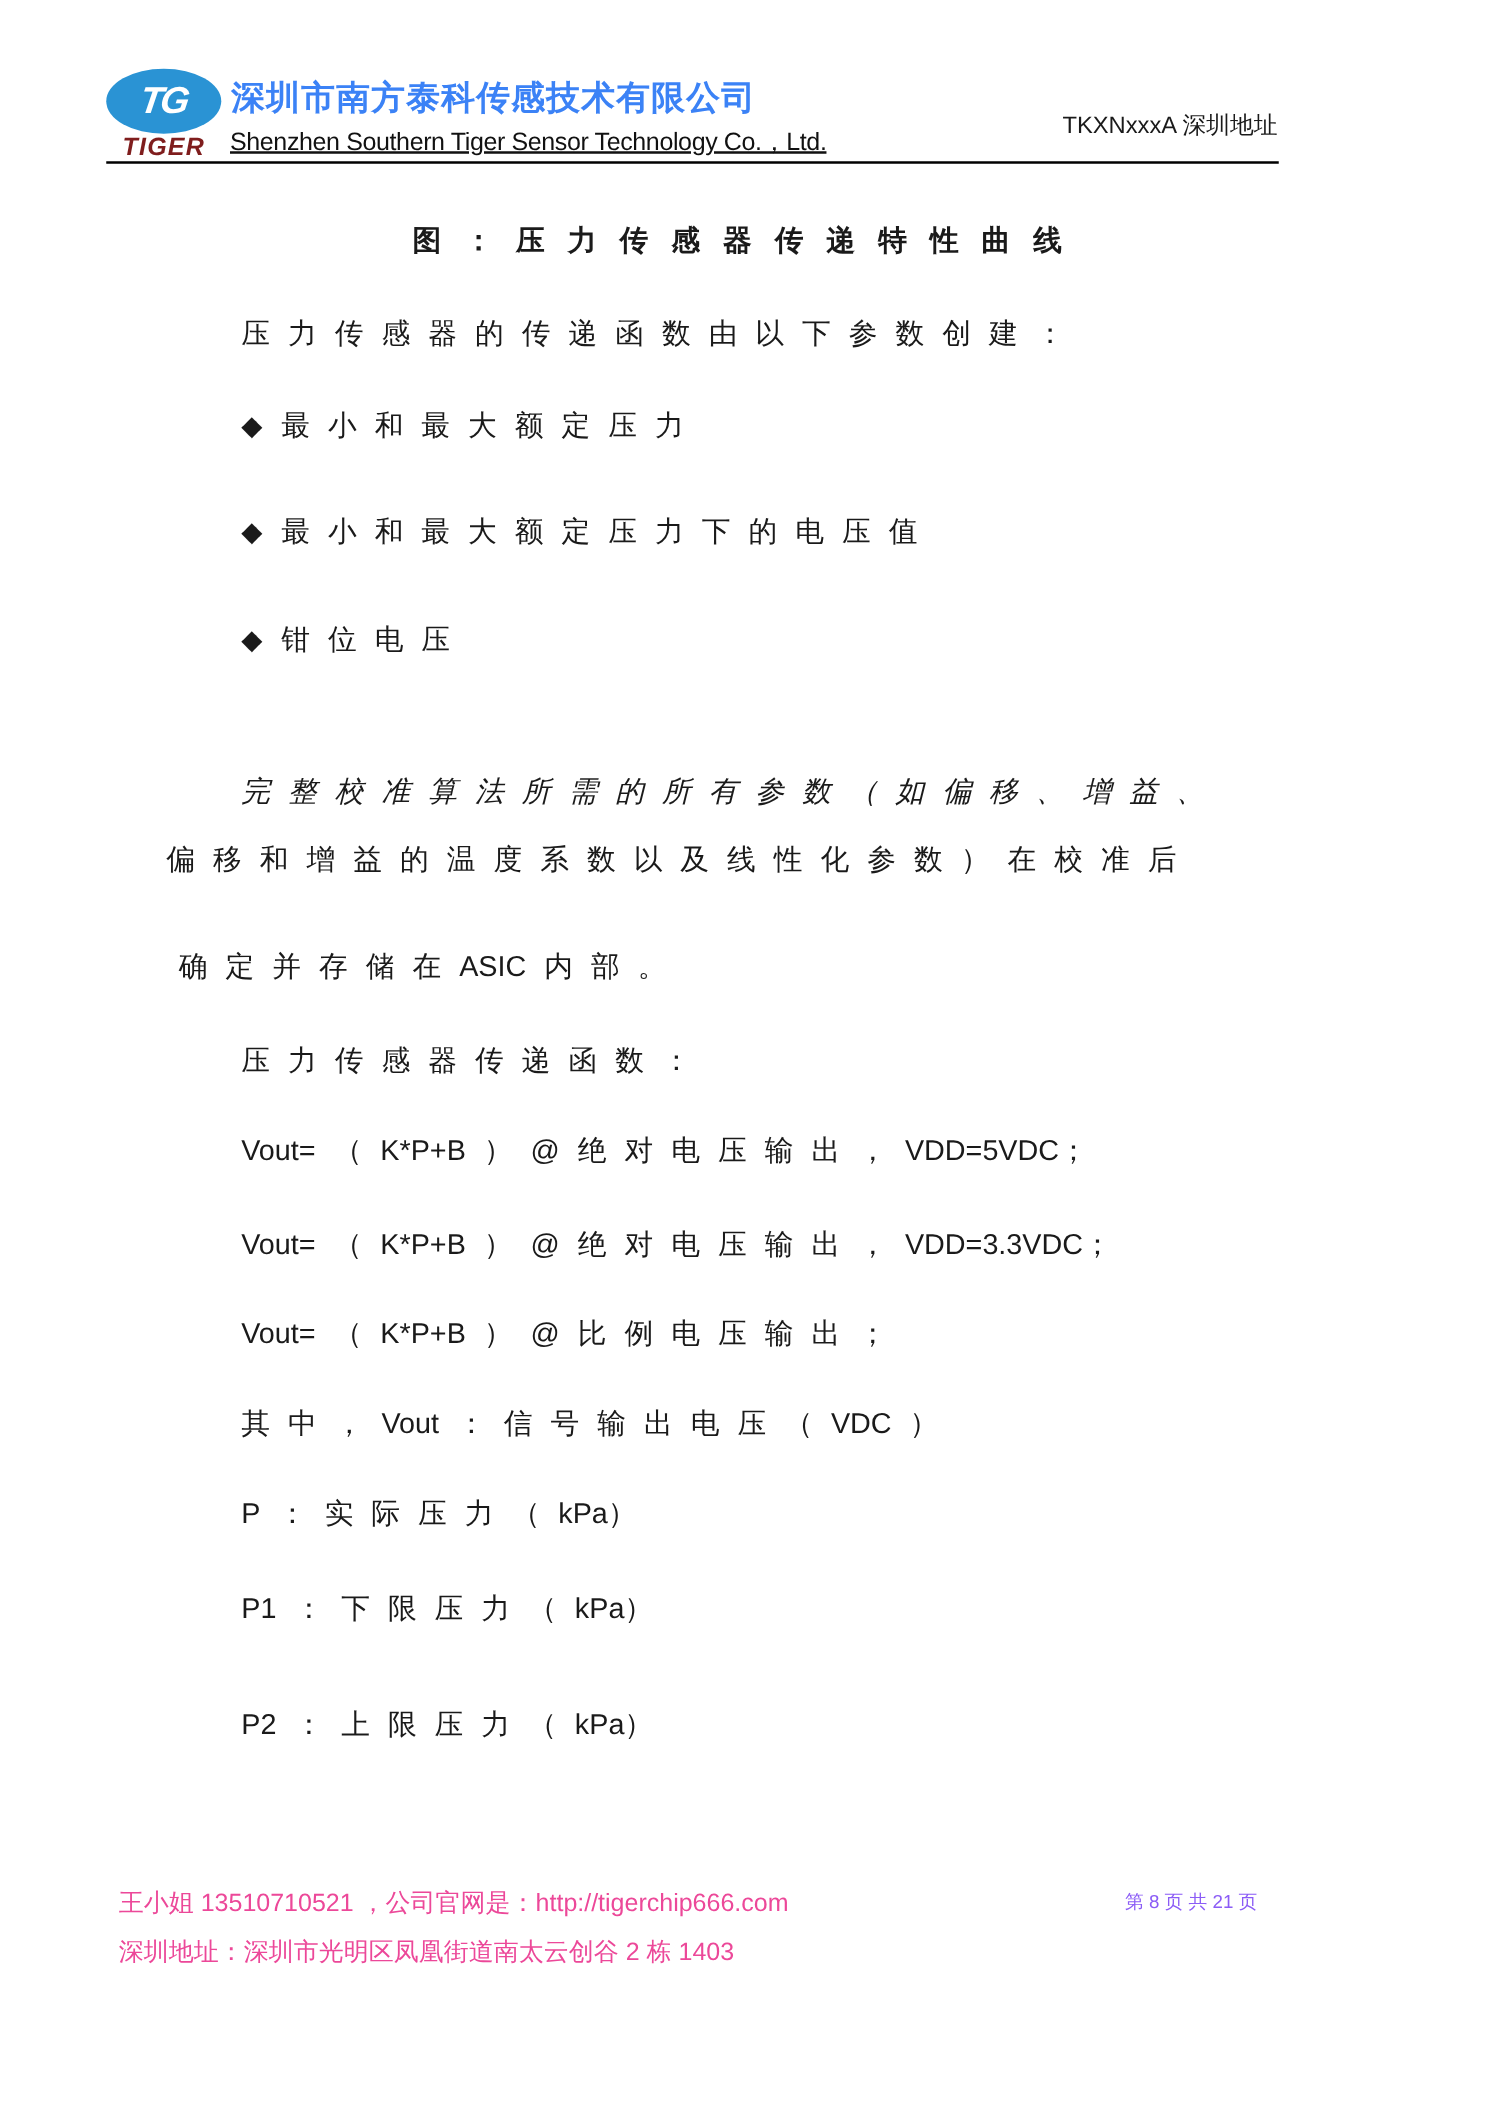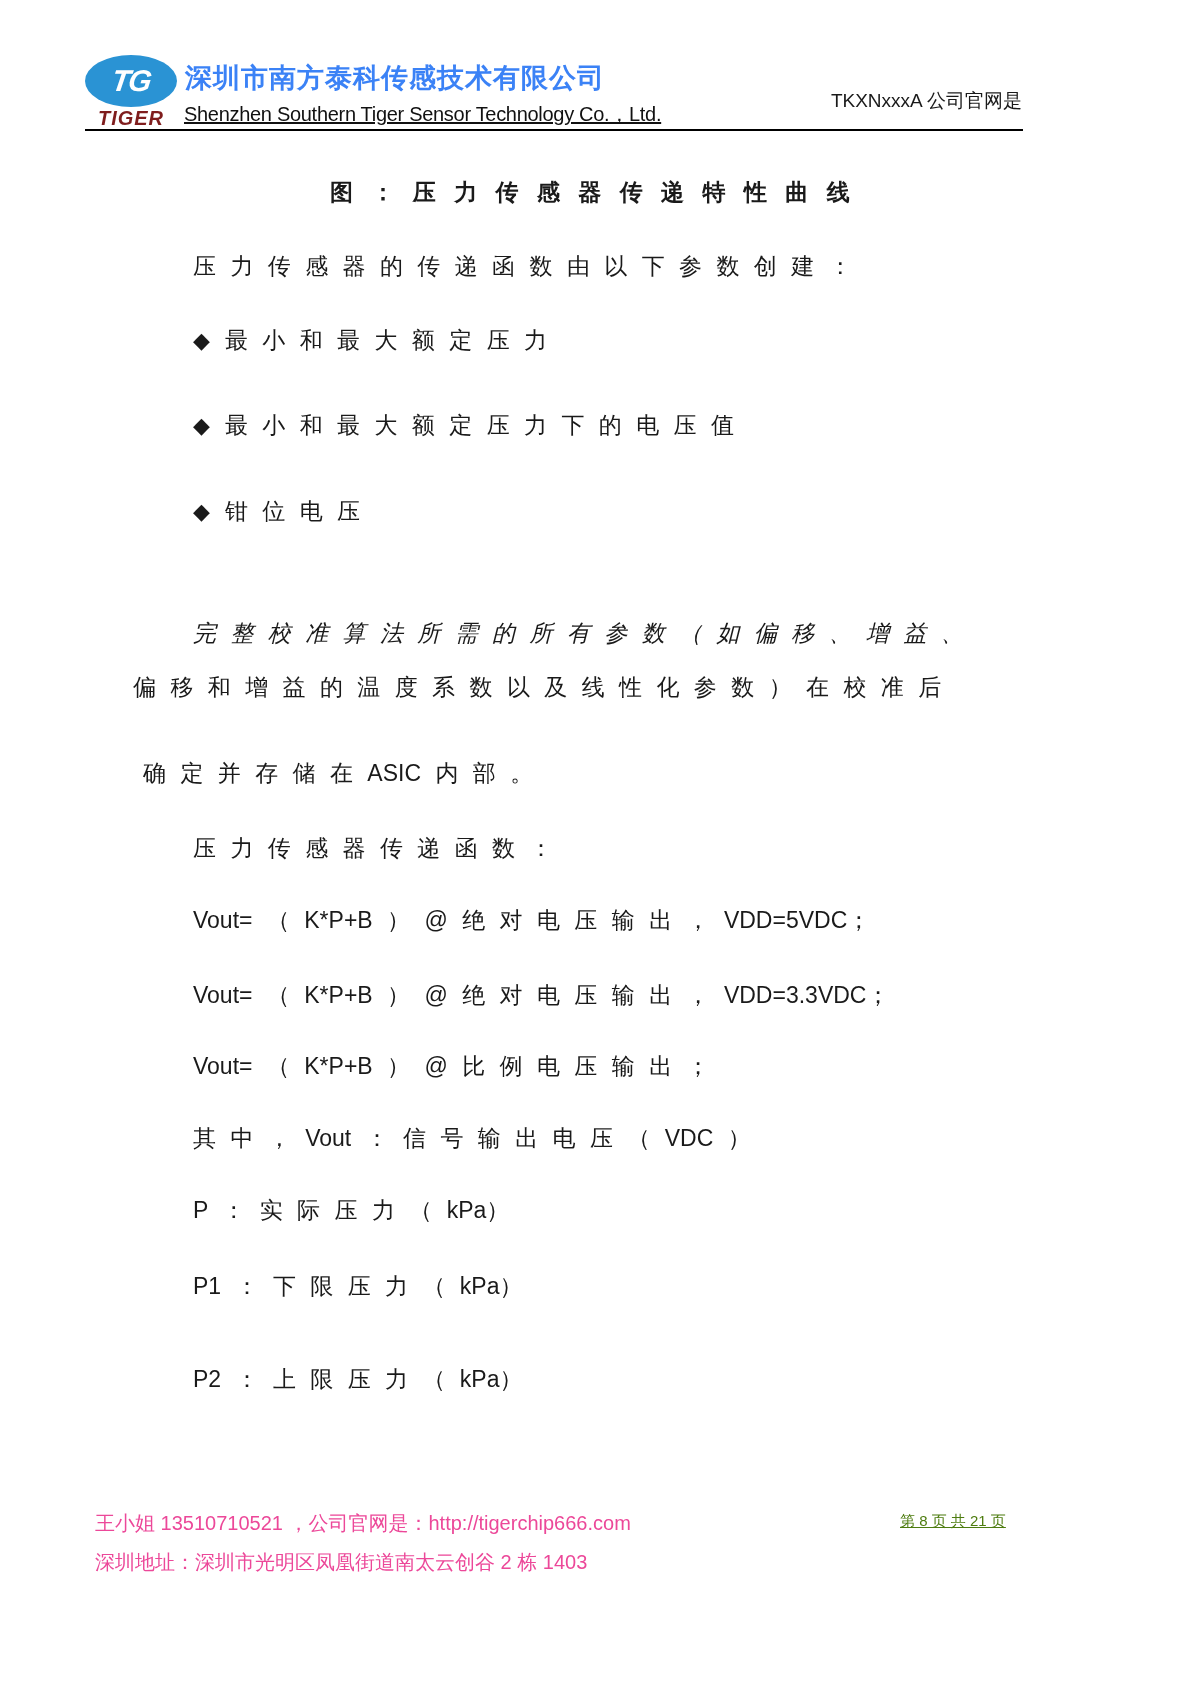--- a/index.html
+++ b/index.html
@@ -56,36 +56,36 @@
   }
   .figure-title { font-weight:700; word-spacing:12px; }
   .bullet-marker { display:inline-block; margin-right:15px; font-size:22px; }
   
   .footer-line {
     position:absolute; left:95px;
     font-size:20px; color:#ec4899; line-height:1.3; white-space:pre;
   }
   .page-number {
     position:absolute; left:900px; top:1512px;
-    font-size:15px; color:#4d7c0f; white-space:pre;text-decoration:underline;
+    font-size:15px; color:#8b5cf6; white-space:pre;
   }
 </style>
 </head>
 <body>
 
 <div class="page">
 
   <div>
     <div class="logo-ellipse">
       <span class="logo-monogram">TG</span>
     </div>
     <div class="logo-word">TIGER</div>
     <div class="company-cn">深圳市南方泰科传感技术有限公司</div>
     <div class="company-en">Shenzhen Southern Tiger Sensor Technology Co.，Ltd.</div>
-    <div class="product-series">TKXNxxxA 公司官网是</div>
+    <div class="product-series">TKXNxxxA 深圳地址</div>
     <div class="header-divider"></div>
   </div>
 
   <div>
 
     <div class="line figure-title" style="left:330px; top:178px;">图 ： 压 力 传 感 器 传 递 特 性 曲 线</div>
 
     <div class="line" style="left:193px; top:252px;">压 力 传 感 器 的 传 递 函 数 由 以 下 参 数 创 建 ：</div>
 
     <div class="line" style="left:193px; top:326px;"><span class="bullet-marker">◆</span><span>最 小 和 最 大 额 定 压 力</span></div>

